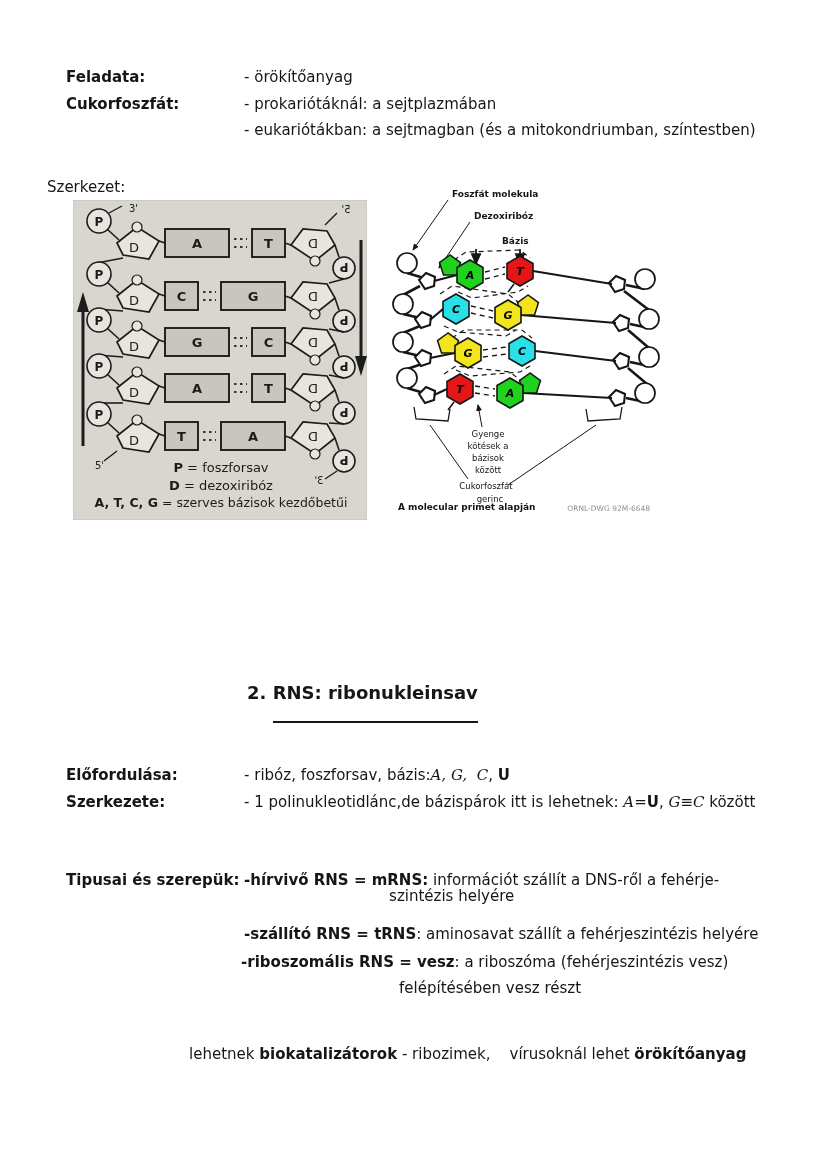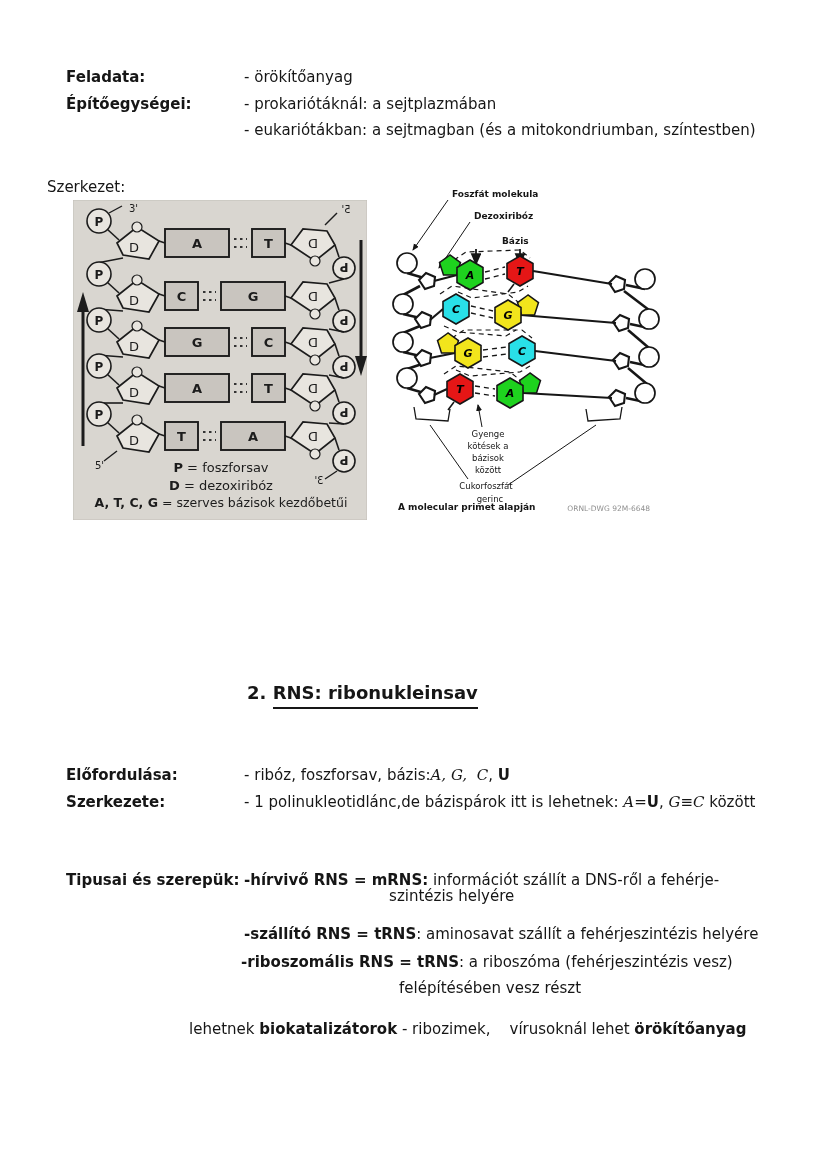--- a/index.html
+++ b/index.html
@@ -3,34 +3,34 @@
 <meta charset="utf-8">
 <style>
   html,body{margin:0;padding:0;background:#fff;}
   .page{position:relative;width:828px;height:1171px;background:#ffffff;
         font-family:"DejaVu Sans",sans-serif;color:#161616;overflow:hidden;text-decoration:underline;}
   .line{position:absolute;left:47px;font-size:15px;line-height:20px;white-space:pre;}
   .lbl{display:inline-block;width:178px;font-weight:bold;vertical-align:top;}
   .b{font-weight:bold;}
   .i{font-style:italic;font-family:"DejaVu Serif",serif;}
   .heading{position:absolute;left:247px;top:682px;font-size:18px;font-weight:bold;white-space:pre;}
-  .heading .u{display:inline-block;border-bottom:2px solid #161616;padding-bottom:4px;}
+  .heading .u{display:inline-block;border-bottom:2px solid #161616;padding-bottom:18px;}
   .diag{position:absolute;}
   svg{font-family:"DejaVu Sans",sans-serif;}
 </style>
 </head>
 <body>
 
 <div class="page">
 
   <div class="line" style="top:47px">
     <span class="lbl">Feladata:</span><span><span>- örökítőanyag</span></span>
   </div>
   <div class="line" style="top:74px">
-    <span class="lbl">Építőegységei:</span><span><span>- prokariótáknál: a sejtplazmában</span></span>
+    <span class="lbl">Cukorfoszfát:</span><span><span>- prokariótáknál: a sejtplazmában</span></span>
   </div>
   <div class="line" style="top:100px">
     <span class="lbl"></span><span><span>- eukariótákban: a sejtmagban (és a mitokondriumban, színtestben)</span></span>
   </div>
 
   <div class="line" style="top:177px">Szerkezet:</div>
 
   <svg id="diagLeft" class="diag" style="left:73px;top:200px" width="294" height="320" viewBox="0 0 294 320">
       <rect x="0" y="0" width="294" height="320" fill="#d9d6d0" stroke="#c2bfb8" stroke-width="1"></rect>
       <g>
@@ -289,22 +289,22 @@
   <div class="line" style="top:850px">
     <span class="lbl">Tipusai és szerepük:</span><span><span class="b">-hírvivő RNS = mRNS:</span><span> információt szállít a DNS-ről a fehérje-</span></span>
   </div>
   <div class="line" style="top:866px;left:370px">
     <span><span>szintézis helyére</span></span>
   </div>
   <div class="line" style="top:904px;left:225px">
     <span><span class="b">-szállító RNS = tRNS</span><span>: aminosavat szállít a fehérjeszintézis helyére</span></span>
   </div>
   <div class="line" style="top:932px;left:222px">
-    <span><span class="b">-riboszomális RNS = tRNS</span><span>: a riboszóma (fehérjeszintézis vesz)</span></span>
+    <span><span class="b">-riboszomális RNS = vesz</span><span>: a riboszóma (fehérjeszintézis vesz)</span></span>
   </div>
   <div class="line" style="top:958px;left:380px">
     <span><span>felépítésében vesz részt</span></span>
   </div>
-  <div class="line" style="top:999px;left:170px">
+  <div class="line" style="top:1024px;left:170px">
     <span><span>lehetnek </span><span class="b">biokatalizátorok</span><span> - ribozimek,    vírusoknál lehet </span><span class="b">örökítőanyag</span></span>
   </div>
 
 </div>
 
 </body></html>

